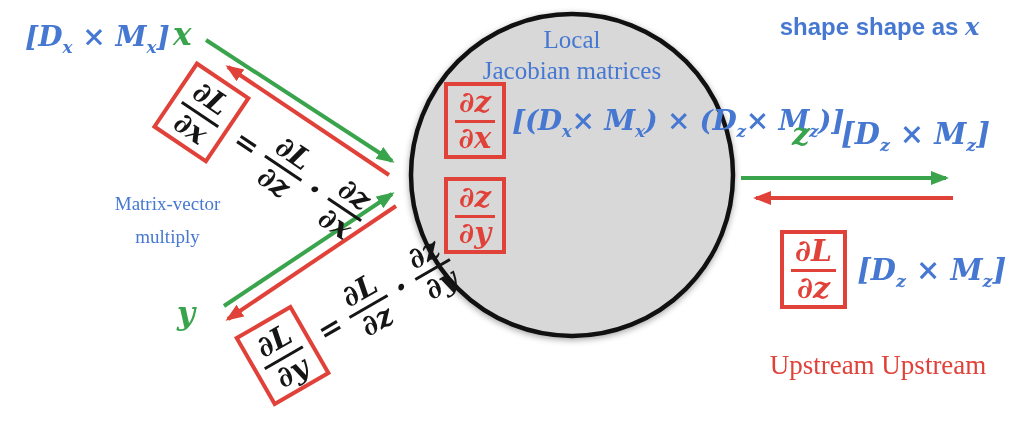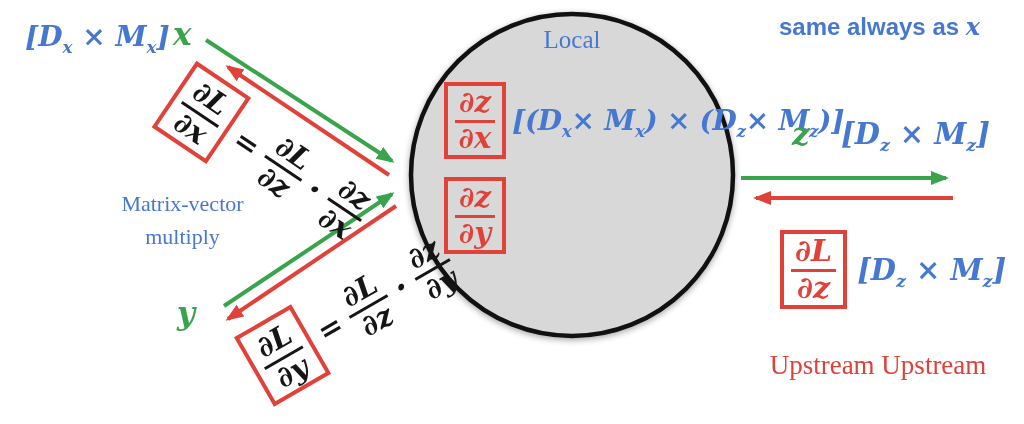--- a/index.html
+++ b/index.html
@@ -80,21 +80,21 @@
       <span class="num">∂L</span>
       <span class="den">∂z</span>
     </span>
     <span class="sym dot">·</span>
     <span class="frac">
       <span class="num">∂z</span>
       <span class="den">∂x</span>
     </span>
   </div>
 
-  <div class="abs serifnote blue" style="left:70px;top:187px;width:225px;font-size:22px;line-height:33px;">
+  <div class="abs serifnote blue" style="left:55px;top:187px;width:225px;font-size:19px;line-height:33px;">
     <div>Matrix-vector</div>
     <div>multiply</div>
   </div>
 
   <div class="abs math green" style="left:177px;top:295px;font-size:31px;">y</div>
 
   <div class="abs eq math" style="left:254px;top:332px;transform:rotate(-30deg);">
     <span class="redbox">
       <span class="frac">
         <span class="num">∂L</span>
@@ -108,20 +108,21 @@
     </span>
     <span class="sym dot">·</span>
     <span class="frac">
       <span class="num">∂z</span>
       <span class="den">∂y</span>
     </span>
   </div>
 
   <div class="abs serifnote blue" style="left:442px;top:24px;width:260px;font-size:25px;line-height:31px;">
     <div>Local</div>
+    <div>Jacobian matrices</div>
   </div>
 
   <div class="abs jacrow" style="left:444px;top:82px;">
     <span class="redbox">
       <span class="frac math red">
         <span class="num">∂z</span>
         <span class="den">∂x</span>
       </span>
     </span>
     <span class="shape math blue">[(D<sub>x</sub>× M<sub>x</sub>) × (D<sub>z</sub>× M<sub>z</sub>)]</span>
@@ -131,21 +132,21 @@
     <span class="redbox">
       <span class="frac math red">
         <span class="num">∂z</span>
         <span class="den">∂y</span>
       </span>
     </span>
   </div>
 
   <div id="note-shape" class="abs blue" style="left:742px;top:12px;width:275px;text-align:center;font-size:24px;line-height:30px;font-weight:bold;">
     <div>
-      <span>same always as</span>
+      <span>shape shape as</span>
       <span class="mathi">x</span>
     </div>
   </div>
 
   <div class="abs math green" style="left:792px;top:116px;font-size:31px;">z</div>
   <div class="abs math blue" style="left:841px;top:117px;font-size:29px;">[D<sub>z</sub> × M<sub>z</sub>]</div>
 
   <div id="upstream-row" class="abs" style="left:780px;top:230px;">
     <span class="redbox">
       <span class="frac math red">

